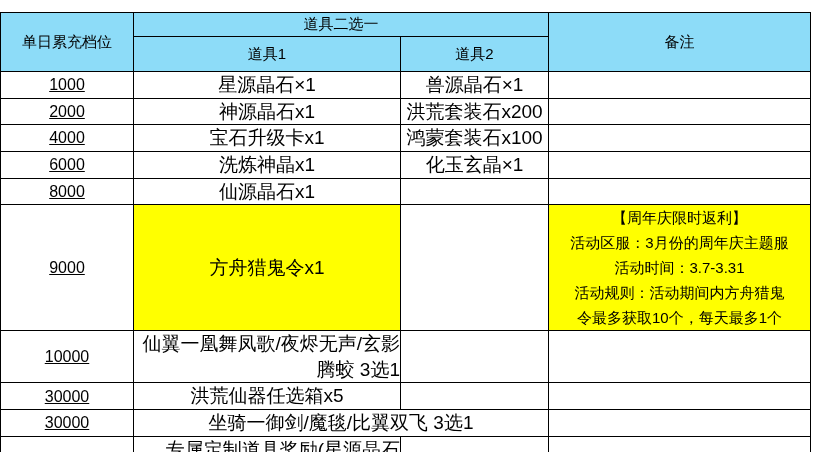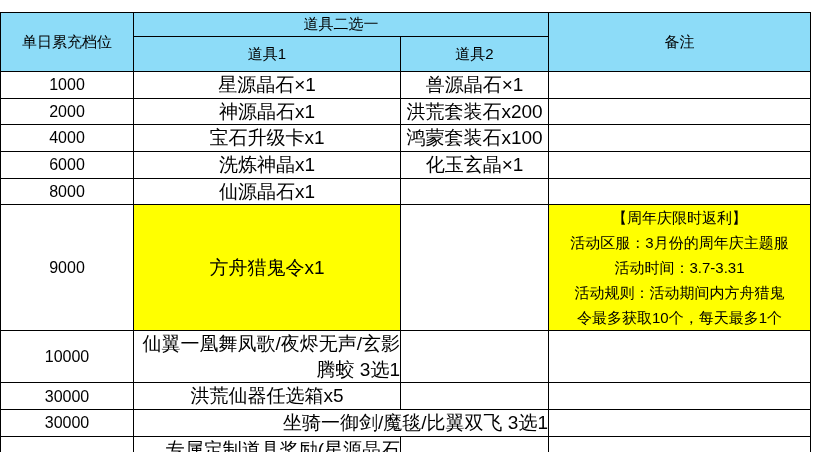--- a/index.html
+++ b/index.html
@@ -2,25 +2,25 @@
 <html><head>
 <meta charset="utf-8">
 <style>
   * { margin:0; padding:0; box-sizing:border-box; }
   html,body { width:814px; height:452px; background:#ffffff; }
   body { font-family:"Liberation Sans","DejaVu Sans",sans-serif; color:#000; }
   table { border-collapse:collapse; table-layout:fixed; width:810px;margin-top:12px; }
   td { border:1px solid #000; text-align:center; vertical-align:middle; padding:0;
        font-size:19px; line-height:1.35; overflow:visible; }
   .hdr { background:#8DDCF8; font-size:15px; }
-  .tier { font-size:16px; }
+  .tier { font-size:16px;text-decoration:underline; }
   .hl { background:#FFFF00; }
   .prewrap { white-space:pre-line;text-align:right; }
   .note-cell { font-size:15px; line-height:25px; white-space:pre-line; }
-  .left-overflow { text-align:right; white-space:nowrap; }
+  .left-overflow { text-align:center; white-space:nowrap; }
   .h24{height:24px}.h23{height:35px}.h26{height:26px}.h25{height:25px}
   .h124{height:124px}.h47{height:46px}.h24b{height:24px}
 </style>
 </head>
 <body>
 
 <table>
   <colgroup>
     <col style="width:133px">
     <col style="width:267px">

